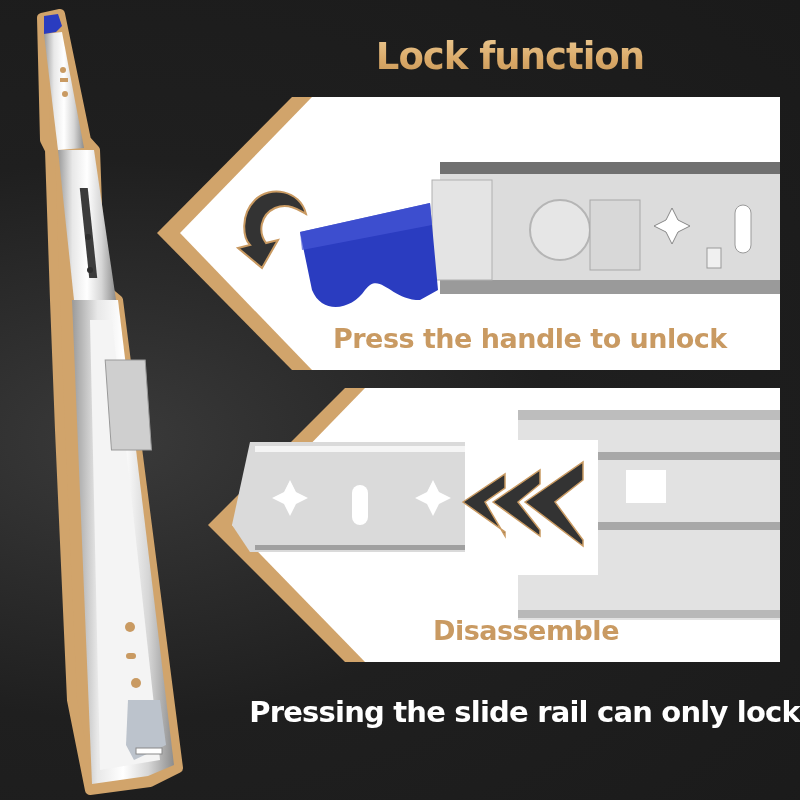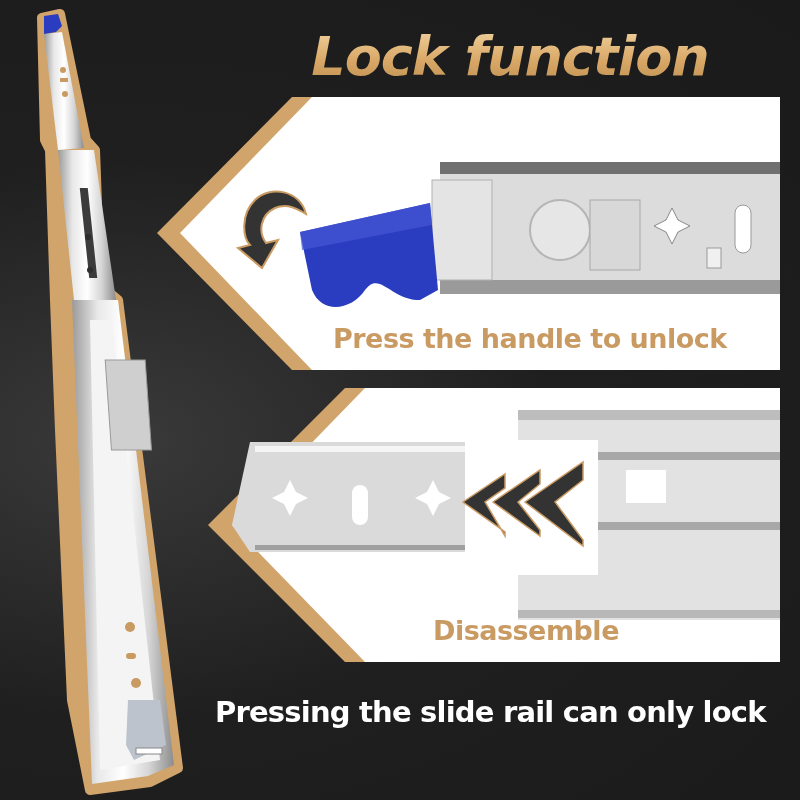--- a/index.html
+++ b/index.html
@@ -3,33 +3,33 @@
   <meta charset="utf-8">
   <style>
     html, body { margin: 0; padding: 0; }
     body {
       width: 800px; height: 800px; overflow: hidden; position: relative;
       background: radial-gradient(ellipse at 15% 55%, #3a3a3a 0%, #1f1f1f 45%, #1a1a1a 100%);
       font-family: "DejaVu Sans", sans-serif;
     }
     .title {
       position: absolute; left: 300px; top: 22px; width: 420px; text-align: center;
-      font-family: "DejaVu Sans", sans-serif; font-weight: bold; font-size: 54px;
+      font-family: "DejaVu Sans", sans-serif; font-weight: bold; font-size: 37px;
       letter-spacing: -1px; line-height: 70px;
       background: linear-gradient(180deg, #f4d9a8 0%, #d9a867 55%, #b98a4e 100%);
-      -webkit-background-clip: text; background-clip: text; color: transparent; font-style: italic;
+      -webkit-background-clip: text; background-clip: text; color: transparent;
     }
     .panel { position: absolute; }
     .panel svg.frame { position: absolute; left: 0; top: 0; }
     .caption {
       position: absolute; font-family: "DejaVu Sans", sans-serif; font-weight: bold;
       color: #c99a62; font-size: 27px; letter-spacing: -0.5px; white-space: nowrap;
     }
     .bottom-text {
-      position: absolute; left: 215px; top: 690px; width: 585px; text-align: left;
+      position: absolute; left: 215px; top: 690px; width: 585px; text-align: right;
       color: #ffffff; font-family: "DejaVu Sans", sans-serif; font-weight: bold;
       font-size: 29px; line-height: 44px; letter-spacing: -0.8px;
     }
     .rail-product { position: absolute; left: 0; top: 0; }
   </style>
 </head>
 <body>
 
 <svg class="rail-product" width="220" height="800" viewBox="0 0 220 800">
   <defs>

